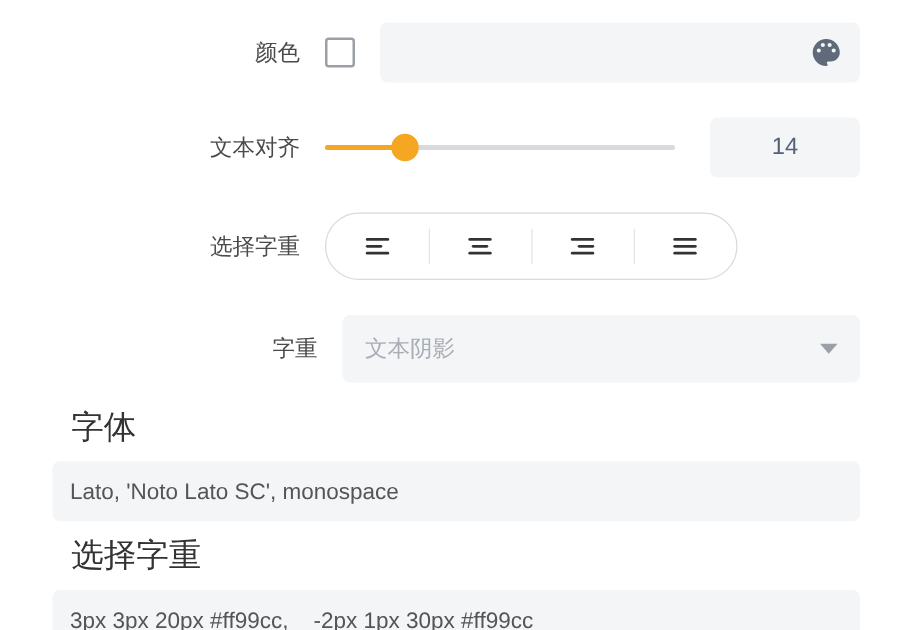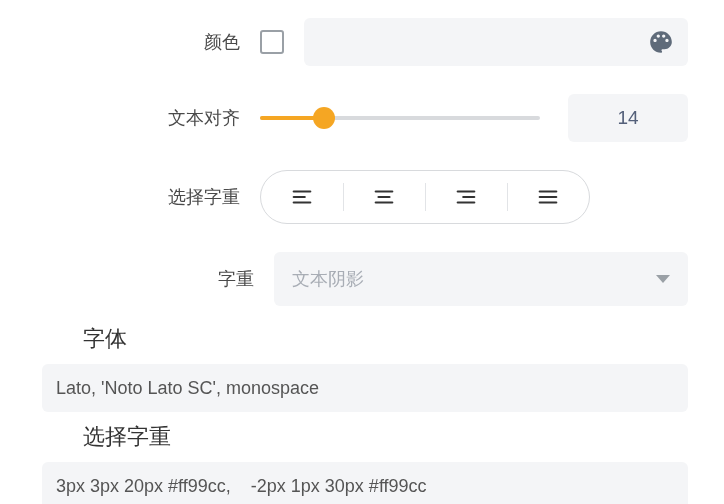--- a/index.html
+++ b/index.html
@@ -123,25 +123,24 @@
     background: #f4f5f7;
     border-radius: 6px;
     display: flex;
     align-items: center;
     padding: 0 18px;
     font-size: 18px;
     color: #a8adb5;
     justify-content: space-between;
   }
   .section-label {
-    font-size: 22px;
+    font-size: 26px;
     color: #333;
-    padding: 0 0 4px 44px;
+    padding: 0 0 4px 57px;
     margin-top: 6px;
-    margin-left: 39px;
   }
   .text-input {
     margin: 6px 36px 10px 42px;
     height: 48px;
     background: #f4f5f7;
     border-radius: 6px;
     display: flex;
     align-items: center;
     padding: 0 14px;
     font-size: 18px;

